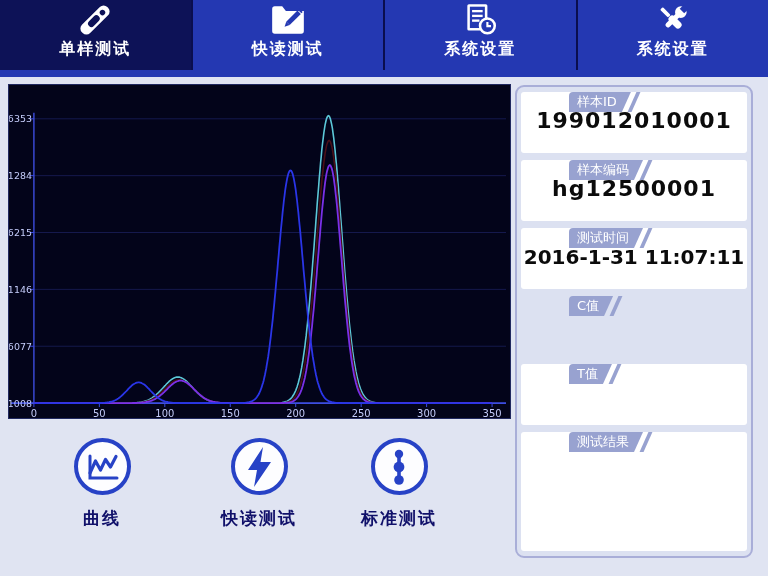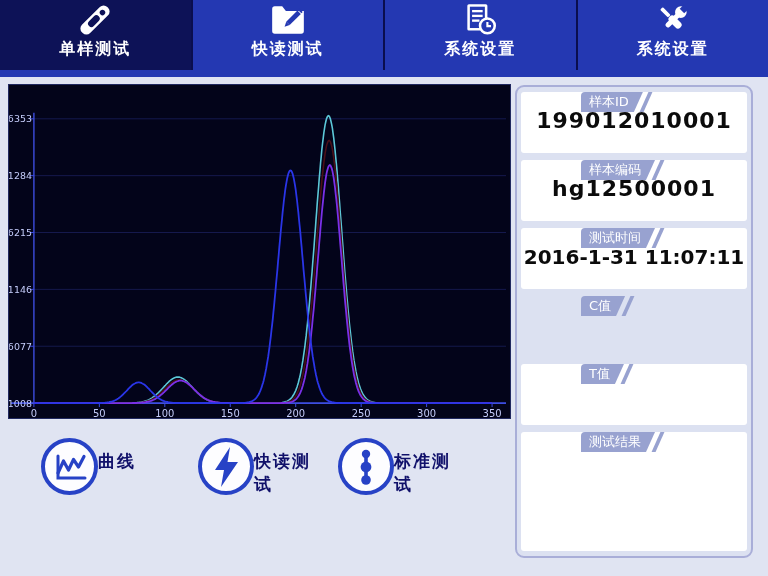--- a/index.html
+++ b/index.html
@@ -30,36 +30,36 @@
 
   
   .right-card{
     position:absolute;left:515px;top:85px;width:238px;height:473px;
     background:#dce1f1;border:2px solid #a9aed8;border-radius:9px;
     box-sizing:border-box;padding:5px 4px;display:flex;flex-direction:column;gap:7px;
   }
   .field-group{position:relative;border-radius:3px;min-height:61px;}
   .field-group.fg-white{background:#ffffff;}
   .field-group.fg-grow{flex:1;}
-  .tag-wrap{position:absolute;left:16px;top:0;height:20px;display:flex;align-items:stretch;padding-left:44px;}
+  .tag-wrap{position:absolute;left:4px;top:0;height:20px;display:flex;align-items:stretch;padding-left:44px;}
   .field-tag{
     display:inline-block;background:#98a2d0;color:#ffffff;font-size:13px;line-height:20px;
     padding:0 14px 0 8px;border-top-left-radius:4px;
     clip-path:polygon(0 0,100% 0,calc(100% - 9px) 100%,0 100%);
     white-space:nowrap;
   }
   .tag-sliver{width:4px;height:100%;background:#98a2d0;transform:skewX(-24deg);margin-left:1px;}
   .field-value{
     margin-top:8px;height:41px;display:flex;align-items:center;justify-content:center;
     color:#0b0b0b;font-weight:bold;font-size:22px;letter-spacing:1px;white-space:nowrap;
   }
   .fv-time{font-size:20px;letter-spacing:0;}
 
   
-  .action-btn{position:absolute;top:438px;width:122px;display:flex;flex-direction:row;cursor:pointer;}
+  .action-btn{position:absolute;top:438px;width:122px;display:flex;flex-direction:column;align-items:center;cursor:pointer;}
   .circle{
     width:57px;height:57px;border-radius:50%;border:4px solid #2742c6;background:#fdfdff;
     box-sizing:border-box;display:flex;align-items:center;justify-content:center;
   }
   .action-label{margin-top:12px;color:#10106a;font-weight:bold;font-size:17px;letter-spacing:2px;}
 </style>
 </head>
 <body>
 
 <div class="navbar">

